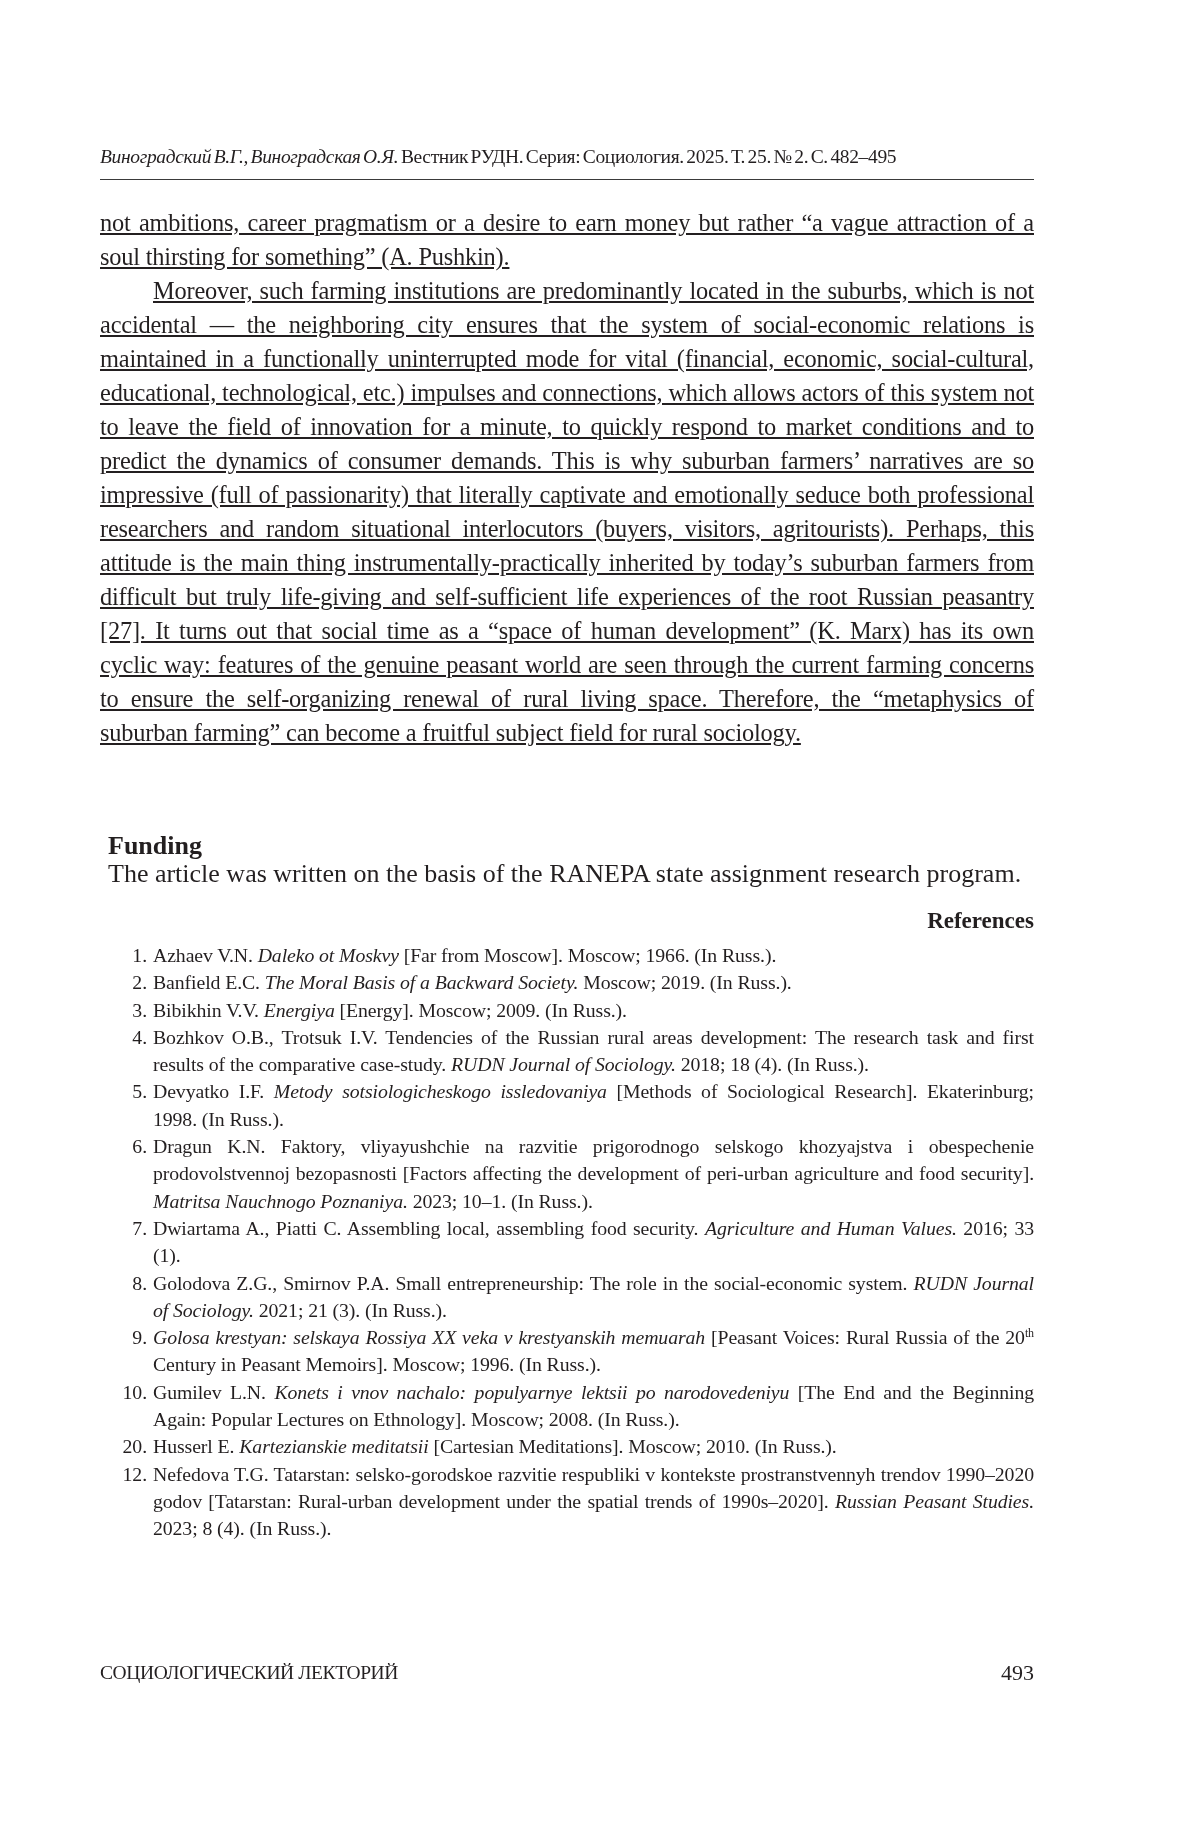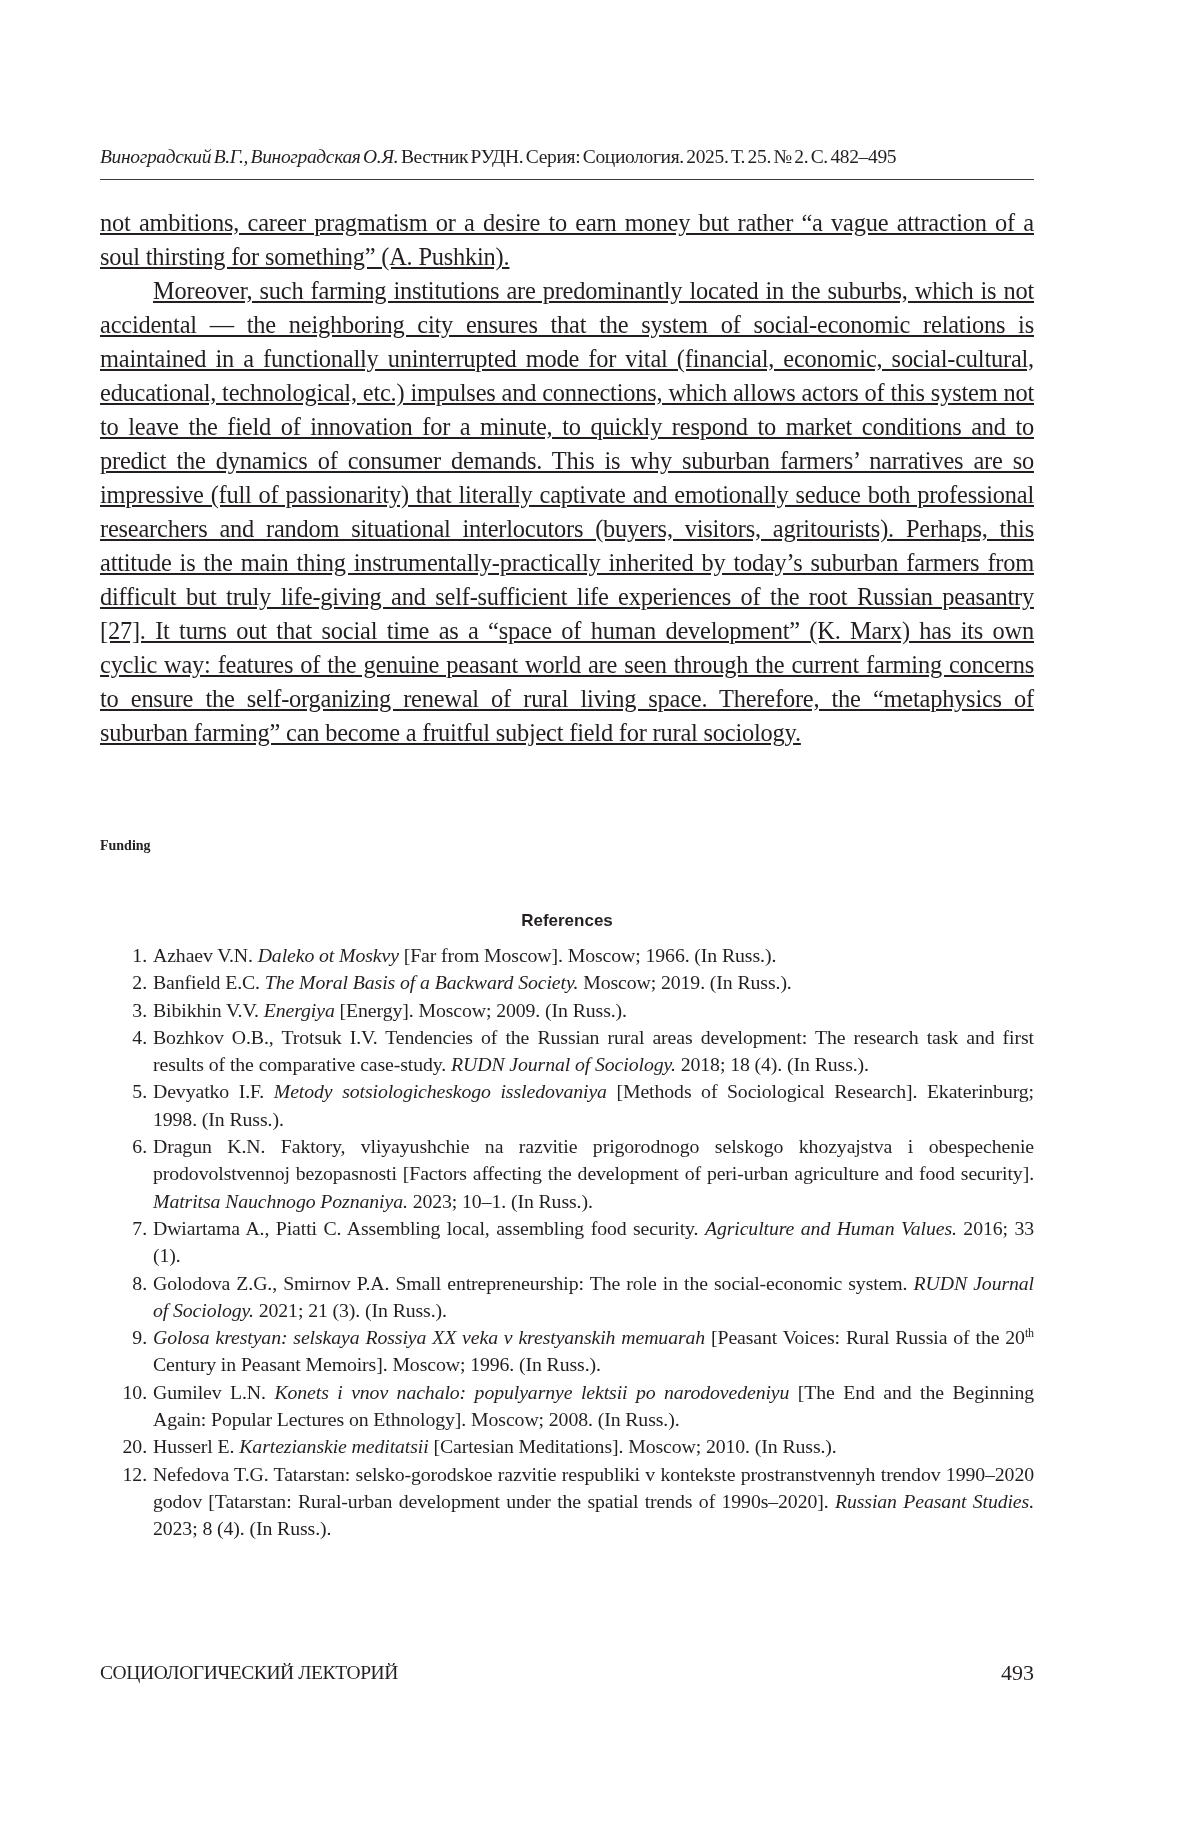--- a/index.html
+++ b/index.html
@@ -54,37 +54,37 @@
     }
     .body-text p {
       margin: 0;
     }
     .body-text p.indent {
       text-indent: 53px;
     }
     .funding {
       position: absolute;
       top: 832px;
-      left: 0;
+      left: 8px;
       width: 934px;
-      font-size: 14px;
+      font-size: 26px;
       line-height: 28px;
     }
     .funding .funding-title {
       font-weight: bold;
     }
     .references-title {
       position: absolute;
       top: 906px;
       left: 0;
       width: 934px;
-      text-align: center;
-      font-family: Liberation Sans, sans-serif;
+      text-align: right;
+      font-family: Liberation Serif, serif;
       font-weight: bold;
-      font-size: 17px;
+      font-size: 23px;
       line-height: 30px;
     }
     .references {
       position: absolute;
       top: 942px;
       left: 0;
       width: 934px;
       margin: 0;
       padding: 0;
       list-style: none;
@@ -140,20 +140,21 @@
   </div>
   <div class="header-rule"></div>
 
   <div class="body-text">
     <p>not ambitions, career pragmatism or a desire to earn money but rather “a vague attraction of a soul thirsting for something” (A. Pushkin).</p>
     <p class="indent">Moreover, such farming institutions are predominantly located in the suburbs, which is not accidental — the neighboring city ensures that the system of social-economic relations is maintained in a functionally uninterrupted mode for vital (financial, economic, social-cultural, educational, technological, etc.) impulses and connections, which allows actors of this system not to leave the field of innovation for a minute, to quickly respond to market conditions and to predict the dynamics of consumer demands. This is why suburban farmers’ narratives are so impressive (full of passionarity) that literally captivate and emotionally seduce both professional researchers and random situational interlocutors (buyers, visitors, agritourists). Perhaps, this attitude is the main thing instrumentally-practically inherited by today’s suburban farmers from difficult but truly life-giving and self-sufficient life experiences of the root Russian peasantry [27]. It turns out that social time as a “space of human development” (K. Marx) has its own cyclic way: features of the genuine peasant world are seen through the current farming concerns to ensure the self-organizing renewal of rural living space. Therefore, the “metaphysics of suburban farming” can become a fruitful subject field for rural sociology.</p>
   </div>
 
   <div class="funding">
     <div class="funding-title">Funding</div>
+    <div>The article was written on the basis of the RANEPA state assignment research program.</div>
   </div>
 
   <div class="references-title">References</div>
 
   <ol class="references" id="ref-list">
       <li><span class="ref-num">1.</span><span>Azhaev V.N. </span><span class="i">Daleko ot Moskvy</span><span> [Far from Moscow]. Moscow; 1966. (In Russ.).</span></li>
       <li><span class="ref-num">2.</span><span>Banfield E.C. </span><span class="i">The Moral Basis of a Backward Society.</span><span> Moscow; 2019. (In Russ.).</span></li>
       <li><span class="ref-num">3.</span><span>Bibikhin V.V. </span><span class="i">Energiya</span><span> [Energy]. Moscow; 2009. (In Russ.).</span></li>
       <li><span class="ref-num">4.</span><span>Bozhkov O.B., Trotsuk I.V. Tendencies of the Russian rural areas development: The research task and first results of the comparative case-study. </span><span class="i">RUDN Journal of Sociology.</span><span> 2018; 18 (4). (In Russ.).</span></li>
       <li><span class="ref-num">5.</span><span>Devyatko I.F. </span><span class="i">Metody sotsiologicheskogo issledovaniya</span><span> [Methods of Sociological Research]. Ekaterinburg; 1998. (In Russ.).</span></li>

